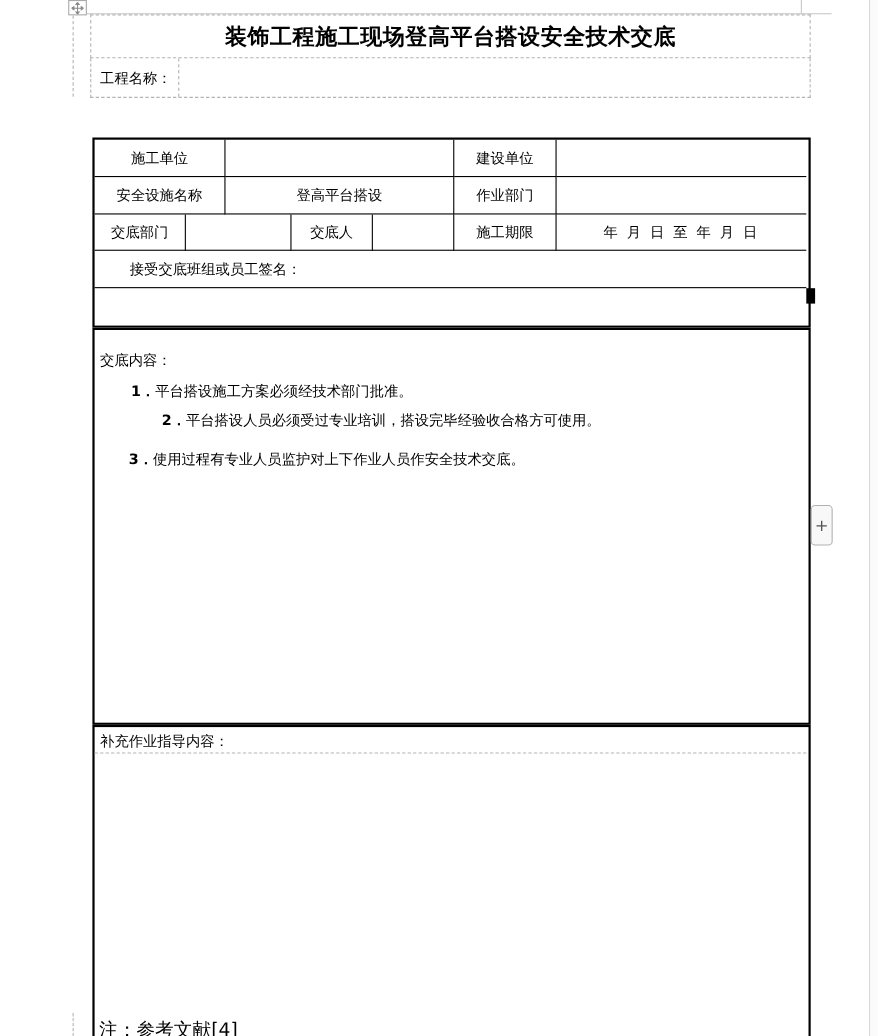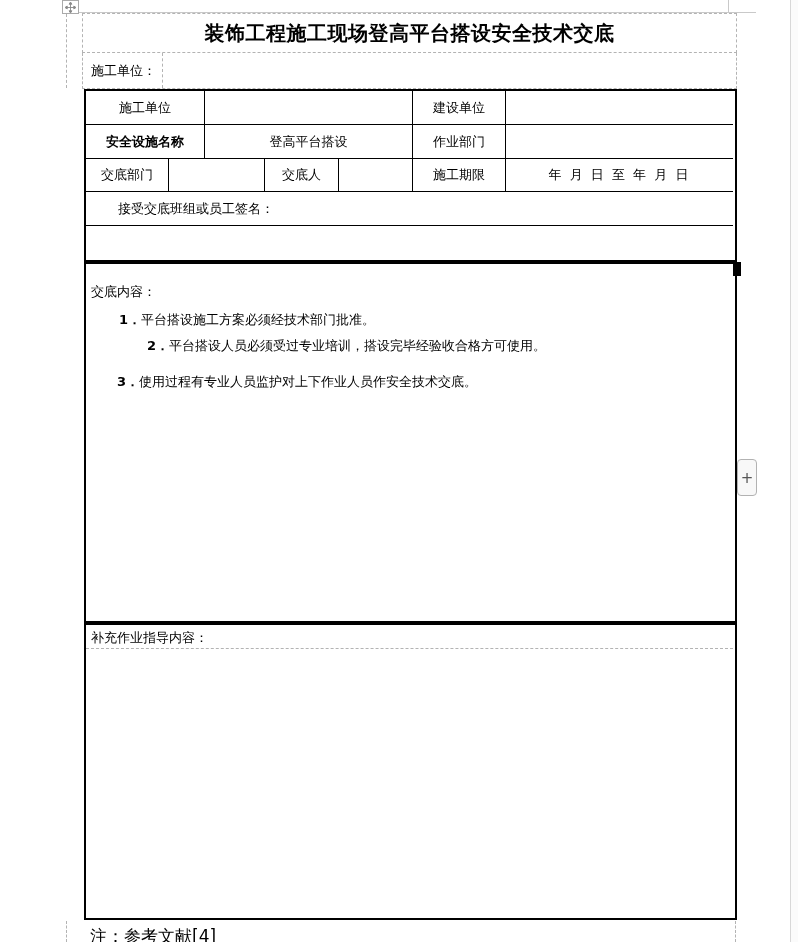--- a/index.html
+++ b/index.html
@@ -25,21 +25,21 @@
   
   .title-box{left:82px;top:13px;width:655px;height:40px;border:1px dashed #b3b3b3;
     display:flex;align-items:center;justify-content:center;
     font-size:20px;font-weight:bold;letter-spacing:0.5px;}
   .project-row{left:82px;top:53px;width:655px;height:36px;border:1px dashed #b3b3b3;border-top:none;}
   .project-label{position:absolute;left:0;top:0;width:80px;height:100%;border-right:1px dashed #b3b3b3;
     display:flex;align-items:center;padding-left:8px;font-size:13px;box-sizing:border-box;}
   .project-value{position:absolute;left:81px;top:0;right:0;height:100%;}
 
   
-  .tbl{border:2px solid #000;background:#fff;}
+  .tbl{border:2px solid #000;background:#fff;margin-top:36px;}
   .tbl1{left:84px;top:89px;width:653px;height:173px;}
   .tbl2{left:84px;top:262px;width:653px;height:361px;}
   .tbl3{left:84px;top:623px;width:653px;height:297px;}
   .cell{position:absolute;display:flex;align-items:center;justify-content:center;
     font-size:13px;box-sizing:border-box;}
   .cell.left{justify-content:flex-start;padding-left:5px;}
   .br{border-right:1px solid #000;}
   .bb{border-bottom:1px solid #000;}
   .date-cell{letter-spacing:2px;}
 
@@ -78,32 +78,32 @@
 <div class="abs topline-v"></div>
 <div class="abs right-edge"></div>
 
 <div class="abs dash-v dash-left-top"></div>
 <div class="abs dash-v dash-left-bot"></div>
 <div class="abs dash-v dash-right-bot"></div>
 
 <div class="abs title-box">装饰工程施工现场登高平台搭设安全技术交底</div>
 
 <div class="abs project-row">
-  <div class="project-label">施工单位：</div>
+  <div class="project-label">工程名称：</div>
   <div class="project-value"></div>
 </div>
 
 <div class="abs tbl tbl1">
 
   <div class="cell br bb" style="left:0;top:0;width:119px;height:34px;">施工单位</div>
   <div class="cell br bb" style="left:119px;top:0;width:208px;height:34px;"></div>
   <div class="cell br bb" style="left:327px;top:0;width:93px;height:34px;">建设单位</div>
   <div class="cell bb" style="left:420px;top:0;width:227px;height:34px;"></div>
 
-  <div class="cell br bb" style="left:0;top:34px;width:119px;height:34px;font-weight:bold;">安全设施名称</div>
+  <div class="cell br bb" style="left:0;top:34px;width:119px;height:34px;">安全设施名称</div>
   <div class="cell br bb" style="left:119px;top:34px;width:208px;height:34px;">登高平台搭设</div>
   <div class="cell br bb" style="left:327px;top:34px;width:93px;height:34px;">作业部门</div>
   <div class="cell bb" style="left:420px;top:34px;width:227px;height:34px;"></div>
 
   <div class="cell br bb" style="left:0;top:68px;width:83px;height:33px;">交底部门</div>
   <div class="cell br bb" style="left:83px;top:68px;width:96px;height:33px;"></div>
   <div class="cell br bb" style="left:179px;top:68px;width:74px;height:33px;">交底人</div>
   <div class="cell br bb" style="left:253px;top:68px;width:74px;height:33px;"></div>
   <div class="cell br bb" style="left:327px;top:68px;width:93px;height:33px;">施工期限</div>
   <div class="cell bb date-cell" style="left:420px;top:68px;width:227px;height:33px;">年 月 日 至 年 月 日</div>

